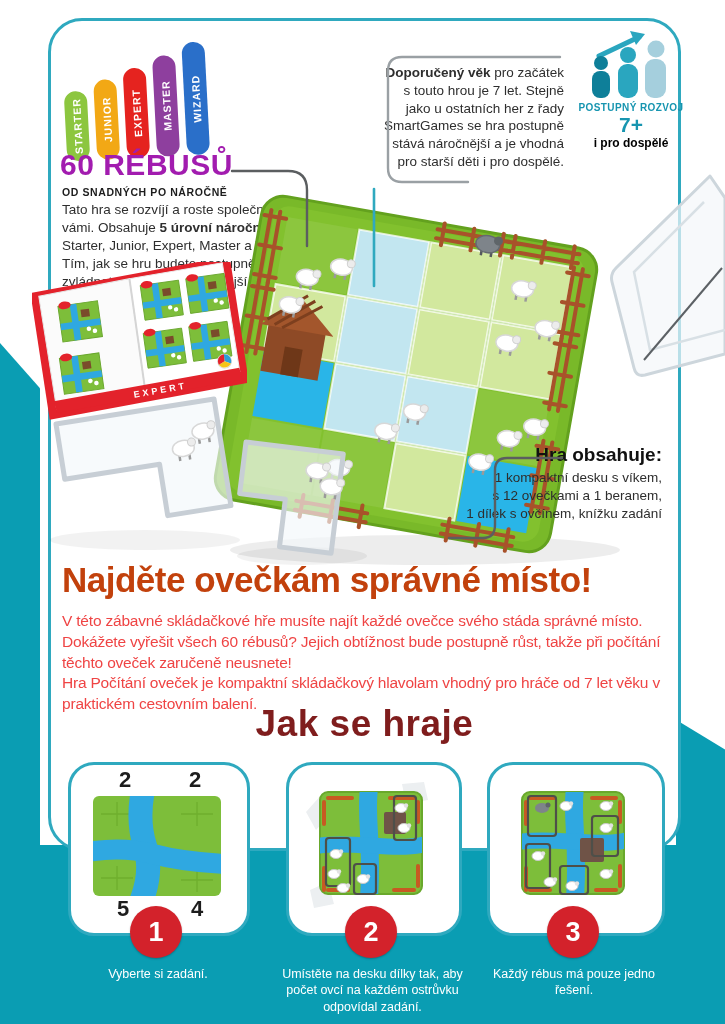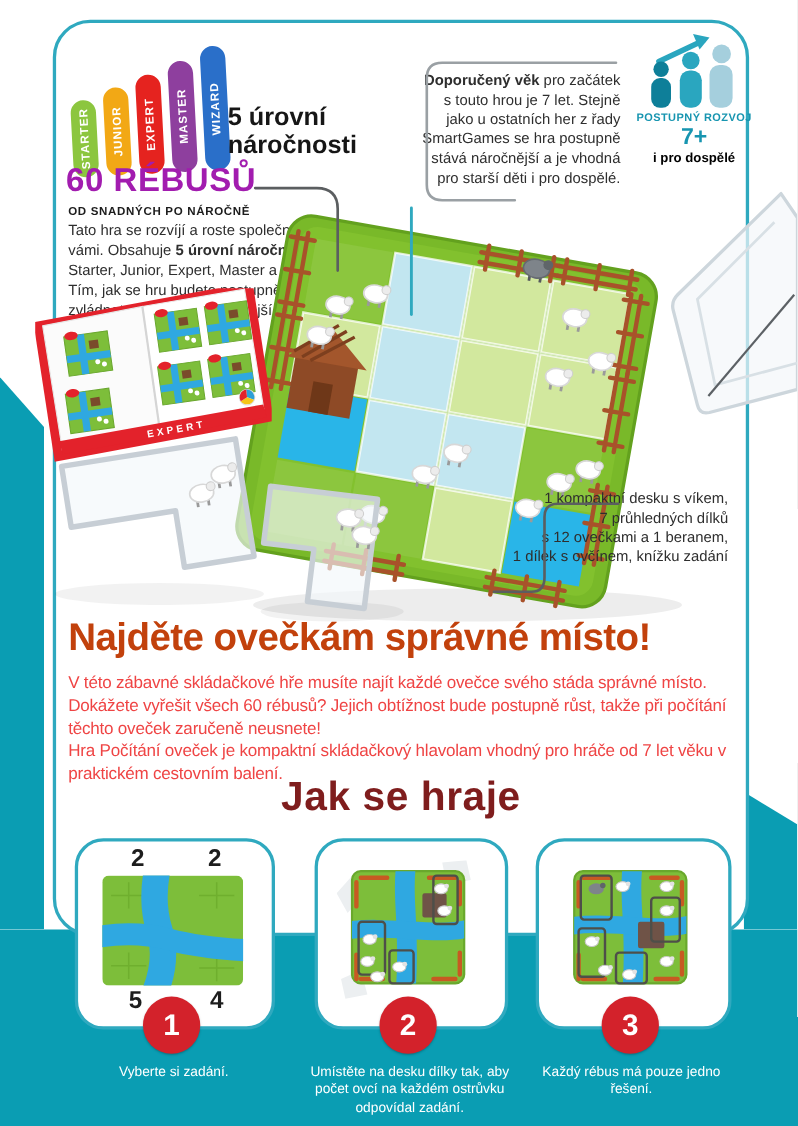--- a/index.html
+++ b/index.html
@@ -74,24 +74,20 @@
         <span>EXPERT</span>
       </div>
     <div class="ribbon" style="height: 101px; background-color: rgb(142, 63, 158);">
         <span>MASTER</span>
       </div>
     <div class="ribbon" style="height: 113px; background-color: rgb(42, 111, 201);">
         <span>WIZARD</span>
       </div>
   </div>
 
-  <div class="abs" id="levels-title">
-    <div>5 úrovní</div>
-    <div>náročnosti</div>
-  </div>
   <div class="abs" id="count-title">60 RÉBUSŮ</div>
   <div class="abs" id="count-sub">OD SNADNÝCH PO NÁROČNĚ</div>
   <div class="abs" id="intro"><span>Tato hra se rozvíjí a roste společně s vámi. Obsahuje </span><b>5 úrovní náročnosti</b><span> - Starter, Junior, Expert, Master a Wizard. Tím, jak se hru budete postupně učit, zvládnete řešit stále náročnější rébusy.</span></div>
 
   <div class="abs" id="age-note"><b>Doporučený věk</b><span> pro začátek s touto hrou je 7 let. Stejně jako u ostatních her z řady SmartGames se hra postupně stává náročnější a je vhodná pro starší děti i pro dospělé.</span></div>
 
   <div class="abs" id="badge">
     <svg width="92" height="74" viewBox="0 0 92 74" style="margin:0 auto">
       <path d="M14,30 L54,11" stroke="#2AA6BF" stroke-width="5" stroke-linecap="round" fill="none"></path>
       <polygon points="60,8 45,5 51,19" fill="#2AA6BF"></polygon>
@@ -256,22 +252,22 @@
         <use href="#sheep" x="144" y="30"></use>
     </g>
     <g transform="translate(206,52) rotate(7)">
       <path d="M0,0 H98 V100 H46 V52 H0 Z" fill="rgba(243,247,250,0.65)" stroke="#C7CED5" stroke-width="5" stroke-linejoin="round"></path>
       <use href="#sheep" x="74" y="20"></use>
         <use href="#sheep" x="90" y="34"></use>
     </g>
   </svg>
 
   <div class="abs" id="contents">
+    <div class="h">Hra obsahuje:</div>
     <div class="ln">1 kompaktní desku s víkem,</div>
-    <div class="ln">7 průhledných dílků</div>
     <div class="ln">s 12 ovečkami a 1 beranem,</div>
     <div class="ln">1 dílek s ovčínem, knížku zadání</div>
   </div>
 
   <svg class="abs" style="left:0;top:0;z-index:2;pointer-events:none" width="725" height="1024" viewBox="0 0 725 1024">
     <path d="M232,171 H288 Q307,171 307,190 V246" fill="none" stroke="#5B5E60" stroke-width="2.4" stroke-linecap="round"></path>
     <path d="M560,57 H402 Q388,57 388,71 V168 Q388,182 402,182 H468" fill="none" stroke="#9aa0a4" stroke-width="2.4" stroke-linecap="round"></path>
     <path d="M374,189 V286" fill="none" stroke="#2FA9BF" stroke-width="2.6" stroke-linecap="round"></path>
     <path d="M562,458 H507 Q495,458 495,470 V525 Q495,538 483,538 H449" fill="none" stroke="#5B5E60" stroke-width="2.4" stroke-linecap="round"></path>
   </svg>

